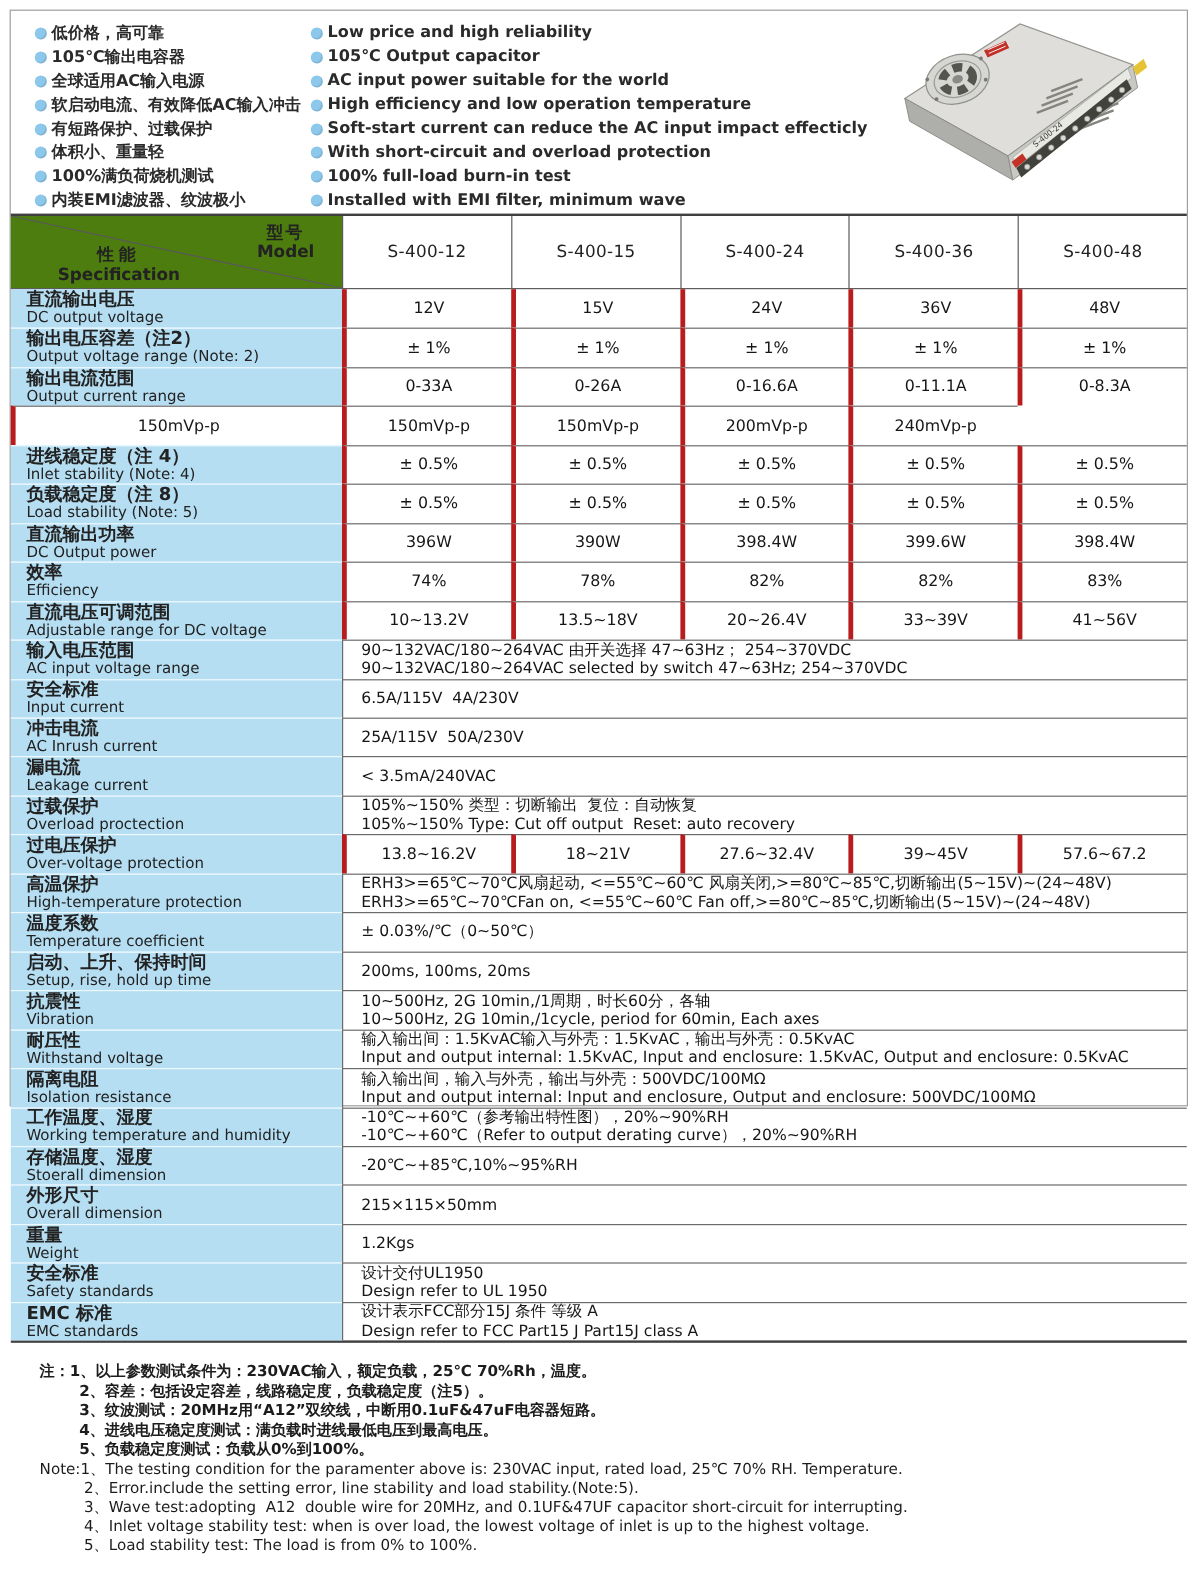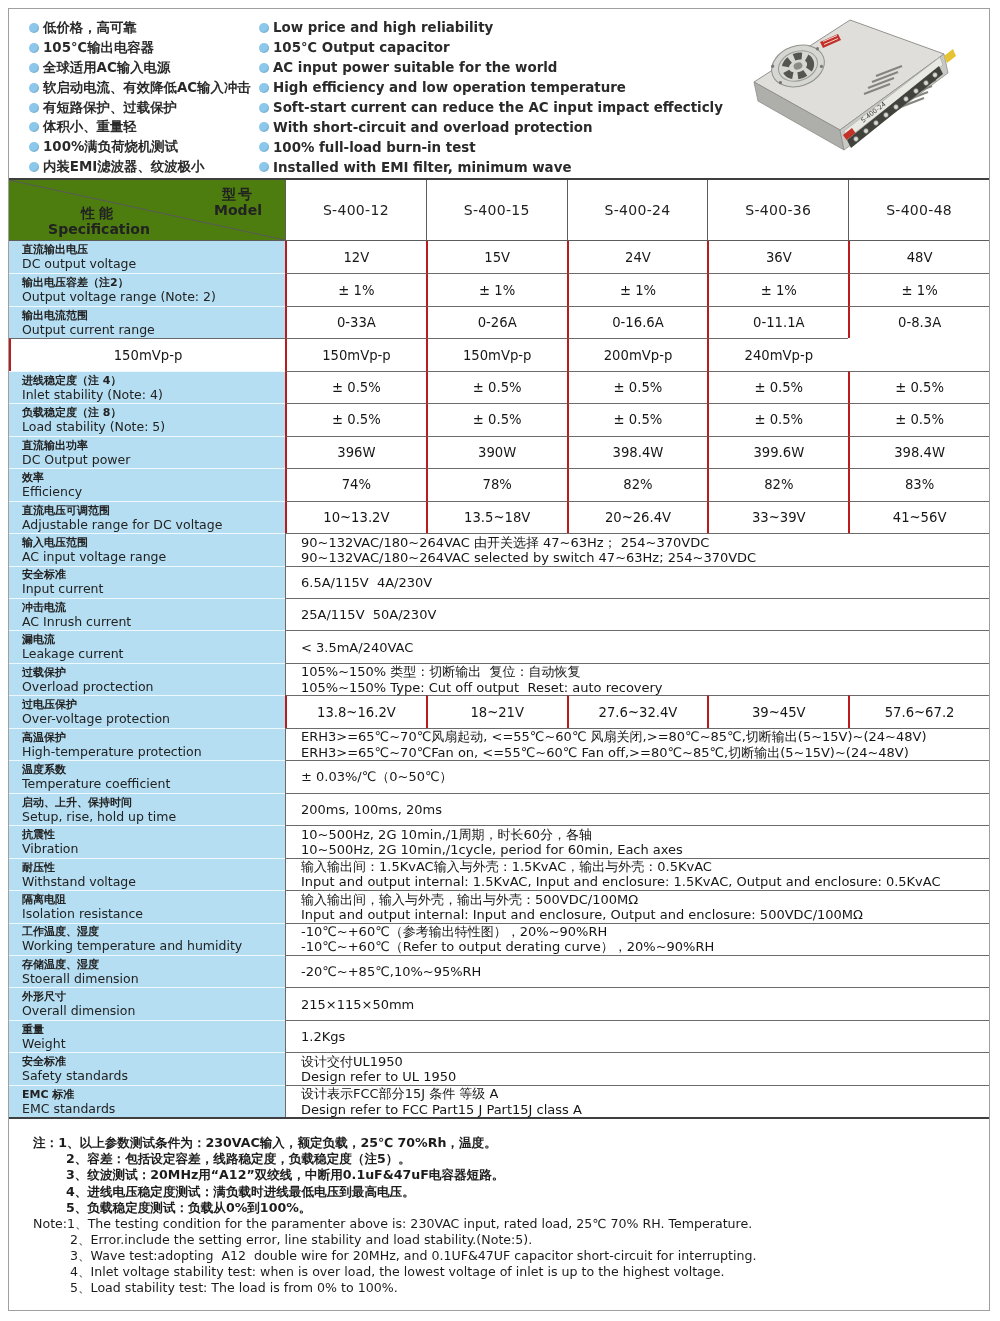--- a/index.html
+++ b/index.html
@@ -2,21 +2,21 @@
 <html><head>
 <meta charset="utf-8">
 <style>
   html,body{margin:0;padding:0;}
   body{
     width:1000px;height:1321px;position:relative;background:#ffffff;
     font-family:"DejaVu Sans","Liberation Sans",sans-serif;color:#1e1e1e;
     overflow:hidden;
   }
   .frame{
-    position:absolute;left:8px;top:8px;width:982px;height:1303px;
+    position:absolute;left:8px;top:8px;width:982px;height:914px;
     border:1px solid #9f9f9f;box-sizing:border-box;
     display:flex;flex-direction:column;background:#fff;
   }
   
   .features{position:relative;height:169px;flex:none;}
   .feat-col{position:absolute;top:9px;}
   .feat-col.zh{left:20px;}
   .feat-col.en{left:250px;}
   .feat{height:19.9px;display:flex;align-items:center;font-size:13.4px;font-weight:bold;color:#2a2a2a;}
   .dot{width:10px;height:10px;border-radius:50%;background:#8cc8ec;flex:none;margin-right:4px;
@@ -30,23 +30,23 @@
   .hspec svg{position:absolute;inset:0;width:100%;height:100%;}
   .hmodel{position:absolute;top:6px;left:186px;width:86px;text-align:center;font-size:14px;font-weight:bold;line-height:16px;color:#222;}
   .hmodel .zhh{letter-spacing:2px;}
   .hspecl{position:absolute;bottom:3px;left:14px;width:152px;text-align:center;font-size:14px;font-weight:bold;line-height:16px;color:#222;}
   .hspecl .zhh{letter-spacing:4px;}
   .mcell{display:flex;align-items:center;justify-content:center;font-size:14px;color:#222;border-left:1px solid #5c5c5c;letter-spacing:.3px;}
   .trow{display:grid;grid-template-columns:276px repeat(5,1fr);height:32.46px;box-sizing:border-box;}
   .tlabel{background:#b5def2;border-top:1px solid #eef9ff;box-sizing:border-box;
           display:flex;flex-direction:column;justify-content:center;padding-left:13px;overflow:hidden;}
   .trow:first-child .tlabel{border-top:none;}
-  .lzh{font-size:11px;font-weight:bold;line-height:15px;color:#222;white-space:nowrap;}
+  .lzh{font-size:15px;font-weight:bold;line-height:15px;color:#222;white-space:nowrap;}
   .len{font-size:12.5px;line-height:14.6px;color:#222;white-space:nowrap;}
-  .tval{border-left:2px solid #b91c1c;border-top:1px solid #6b6b6b;box-sizing:border-box;
+  .tval{border-left:4px solid #b91c1c;border-top:1px solid #6b6b6b;box-sizing:border-box;
         display:flex;align-items:center;justify-content:center;font-size:13.2px;color:#161616;}
   .trow:first-child .tval,.trow:first-child .tspan{border-top:none;}
   .tspan{grid-column:2 / span 5;border-left:1px solid #6b6b6b;border-top:1px solid #6b6b6b;box-sizing:border-box;
          display:flex;flex-direction:column;justify-content:center;padding-left:15px;overflow:hidden;}
   .sline{font-size:13px;line-height:15.2px;color:#161616;white-space:pre-wrap;}
   
   .notes{flex:1;padding:6px 10px 0 24px;box-sizing:border-box;margin-top:10px;}
   .note-zh{font-size:12.6px;font-weight:bold;line-height:16.1px;color:#1c1c1c;white-space:pre-wrap;}
   .note-zh.indent{padding-left:33px;}
   .note-en{font-size:12.6px;line-height:16.1px;color:#1c1c1c;white-space:pre-wrap;}

